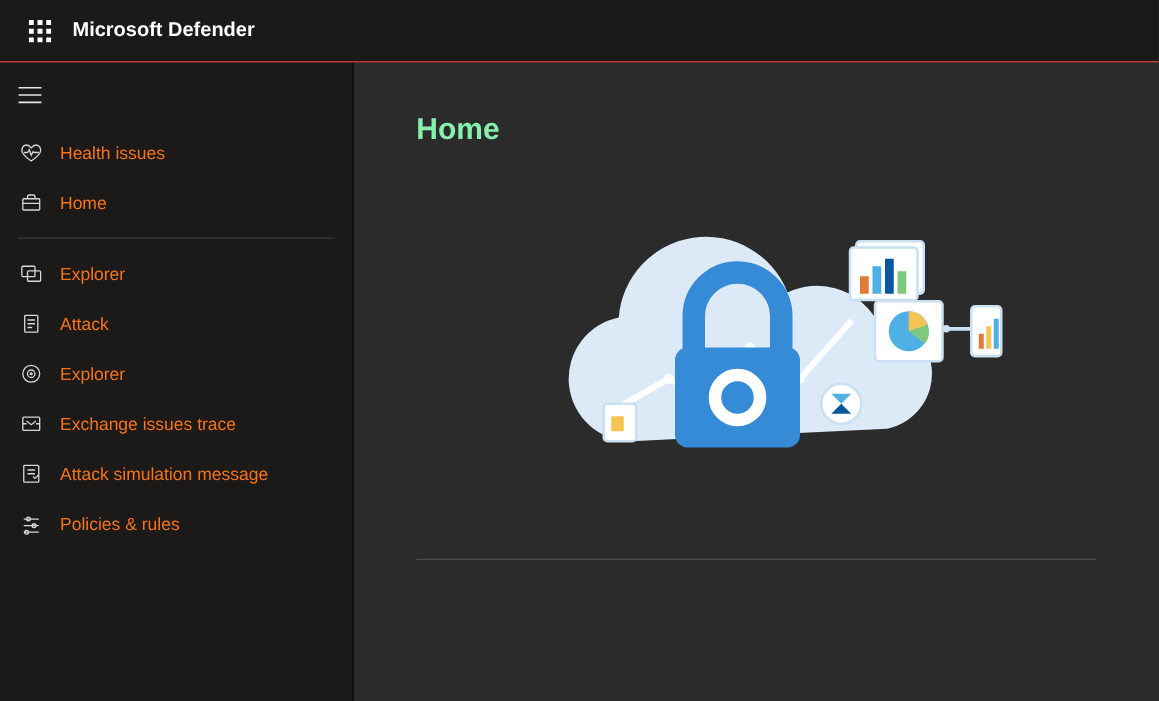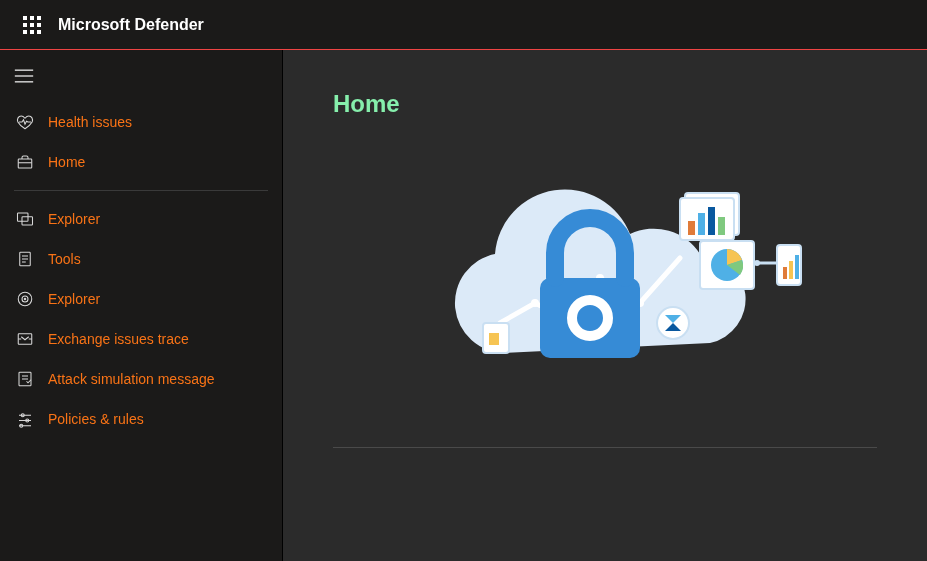--- a/index.html
+++ b/index.html
@@ -195,21 +195,21 @@
 
     <div class="side-item">
       <span class="icon">
         <svg viewBox="0 0 24 24">
             <rect x="5" y="3" width="14" height="18" rx="1"></rect>
             <line x1="8" y1="8" x2="16" y2="8"></line>
             <line x1="8" y1="12" x2="16" y2="12"></line>
             <line x1="8" y1="16" x2="13" y2="16"></line>
           </svg>
       </span>
-      <span>Tools</span>
+      <span>Attack</span>
     </div>
 
     <div class="side-item">
       <span class="icon">
         <svg viewBox="0 0 24 24">
             <circle cx="12" cy="12" r="9"></circle>
             <circle cx="12" cy="12" r="4"></circle>
             <circle cx="12" cy="12" r="1" fill="#d8d8d8"></circle>
           </svg>
       </span>

